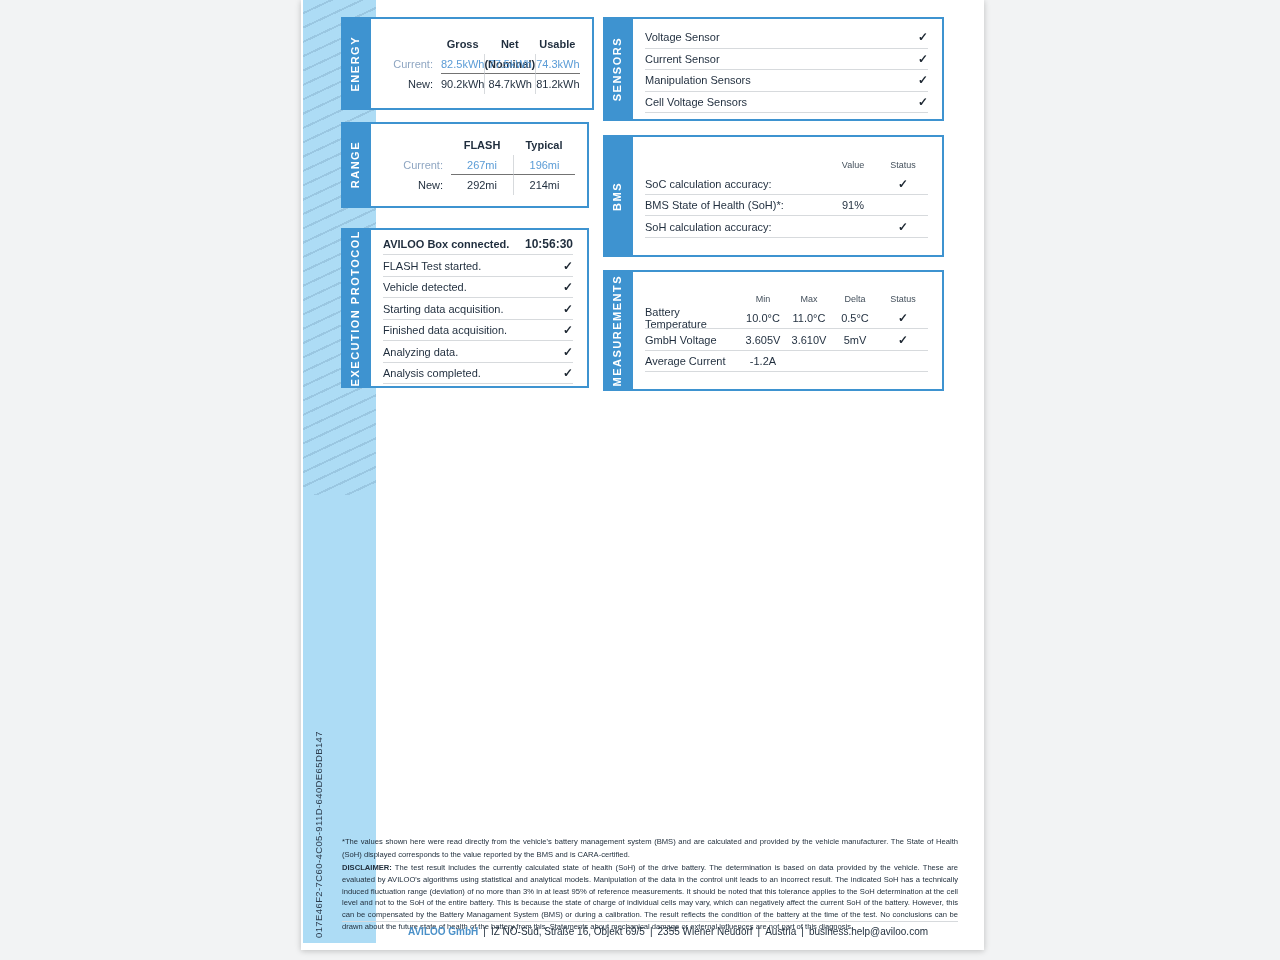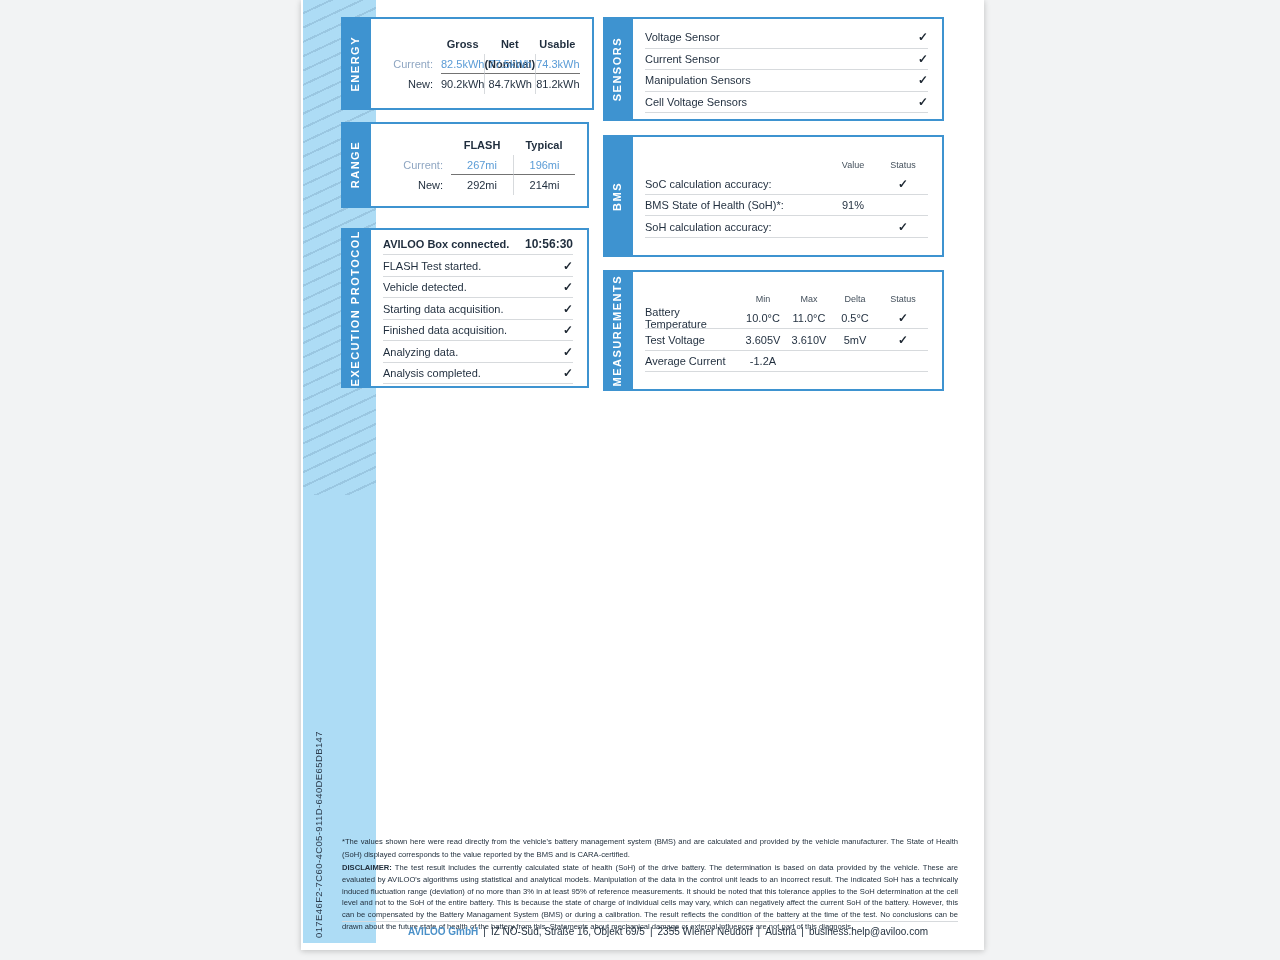--- a/index.html
+++ b/index.html
@@ -288,21 +288,21 @@
           <span class="col-s">Status</span>
         </div>
         <div class="row">
           <span class="lbl">Battery Temperature</span>
           <span class="col-m">10.0°C</span>
           <span class="col-m">11.0°C</span>
           <span class="col-m">0.5°C</span>
           <span class="col-s check">✓</span>
         </div>
         <div class="row">
-          <span class="lbl">Test Voltage</span>
+          <span class="lbl">GmbH Voltage</span>
           <span class="col-m">3.605V</span>
           <span class="col-m">3.610V</span>
           <span class="col-m">5mV</span>
           <span class="col-s check">✓</span>
         </div>
         <div class="row">
           <span class="lbl">Average Current</span>
           <span class="col-m">-1.2A</span>
           <span class="col-m"></span>
           <span class="col-m"></span>

